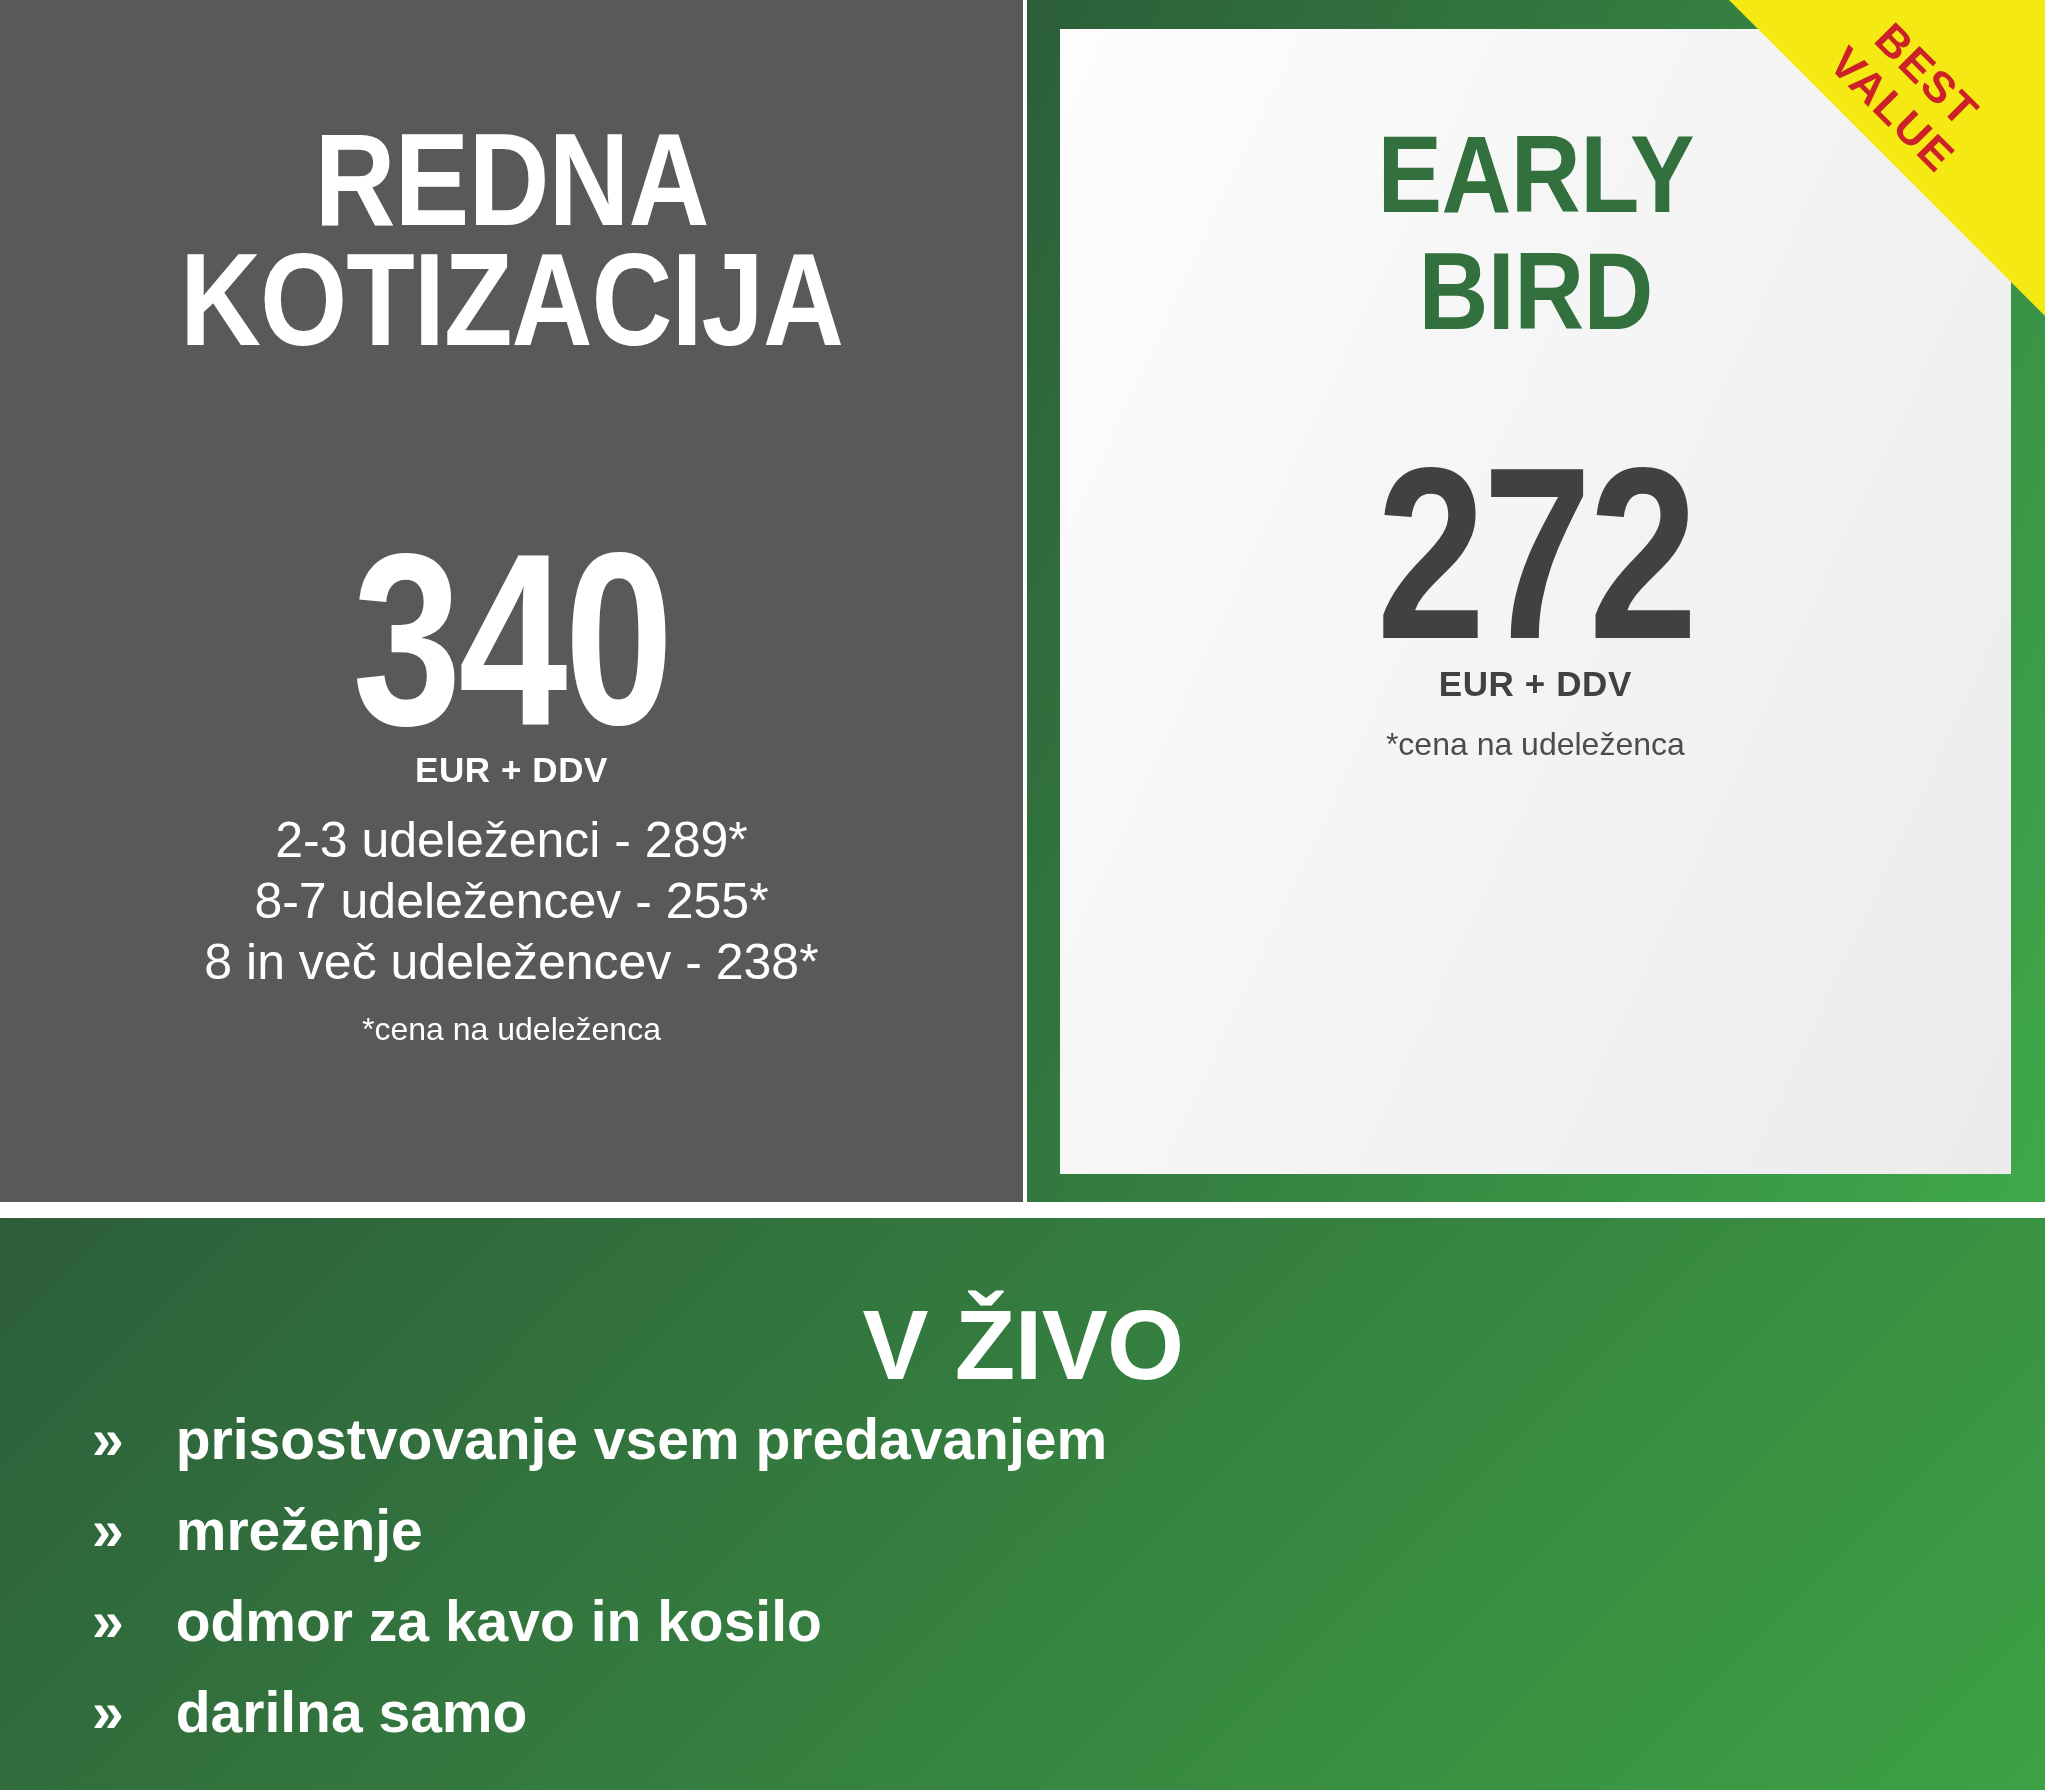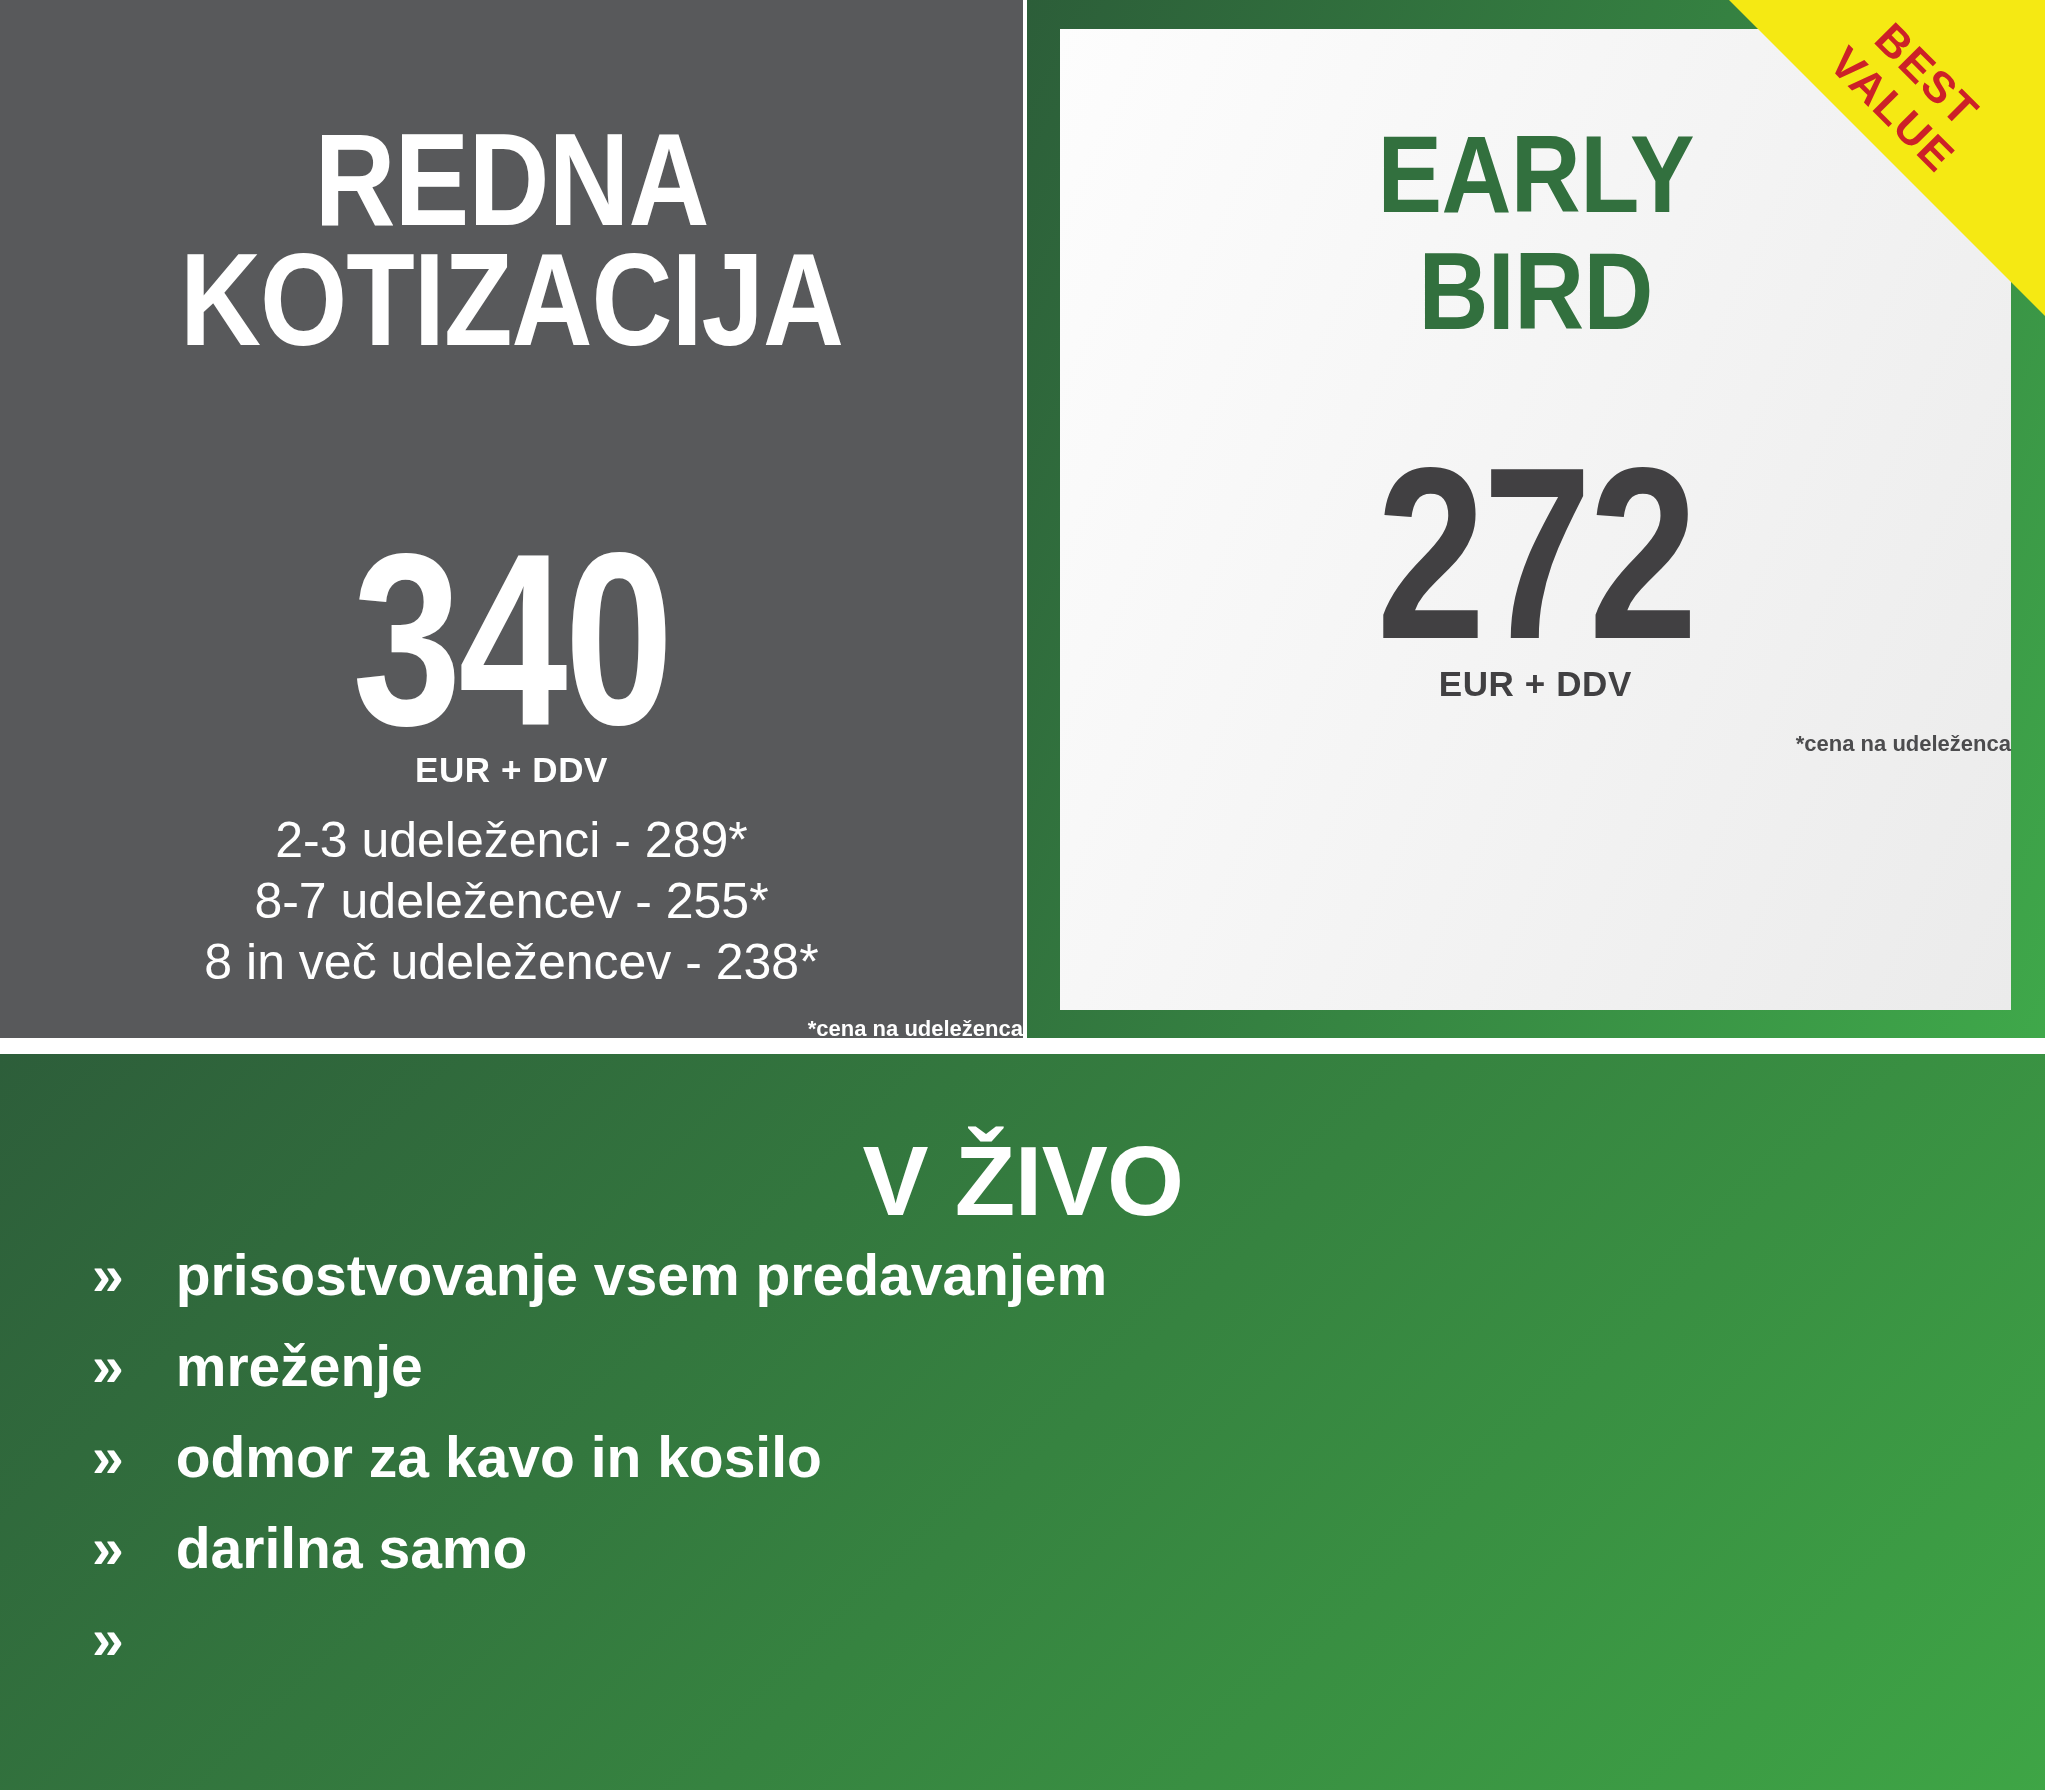--- a/index.html
+++ b/index.html
@@ -5,21 +5,21 @@
   * { margin:0; padding:0; box-sizing:border-box; }
   html,body { width:2046px; height:1790px; }
   body {
     font-family:"Liberation Sans", sans-serif;
     background:#ffffff;
     overflow:hidden;
   }
   .page { width:2046px; height:1790px; background:#ffffff; position:relative; }
 
   
-  .top-row { display:flex; gap:3.7px; height:1038px; }
+  .top-row { display:flex; gap:3.7px; height:1202px; }
 
   .panel-left {
     width:1023px; height:100%;
     background:#58595b;
     color:#ffffff;
     text-align:center;
     overflow:hidden;
   }
   .panel-left .title {
     margin-top:120px;
@@ -38,21 +38,21 @@
     margin-top:19px;
     font-size:35px; line-height:45px; font-weight:700;
     letter-spacing:0.6px;
   }
   .tiers {
     margin-top:18.4px;
     font-size:50px; line-height:61px; font-weight:400;
   }
   .footnote {
     margin-top:15.3px;
-    font-size:22px; line-height:40px; font-weight:700;text-align:right;
+    font-size:32px; line-height:40px; font-weight:400;
   }
 
   .panel-right {
     position:relative; flex:1; height:100%;
     background:linear-gradient(115deg, #2c5e39 0%, #37814189 45%, #3fa84a 100%);
     background:linear-gradient(115deg, #2c5e39 0%, #3fa84a 100%);
     overflow:hidden;
     padding-left:11px;
   }
   .card {

